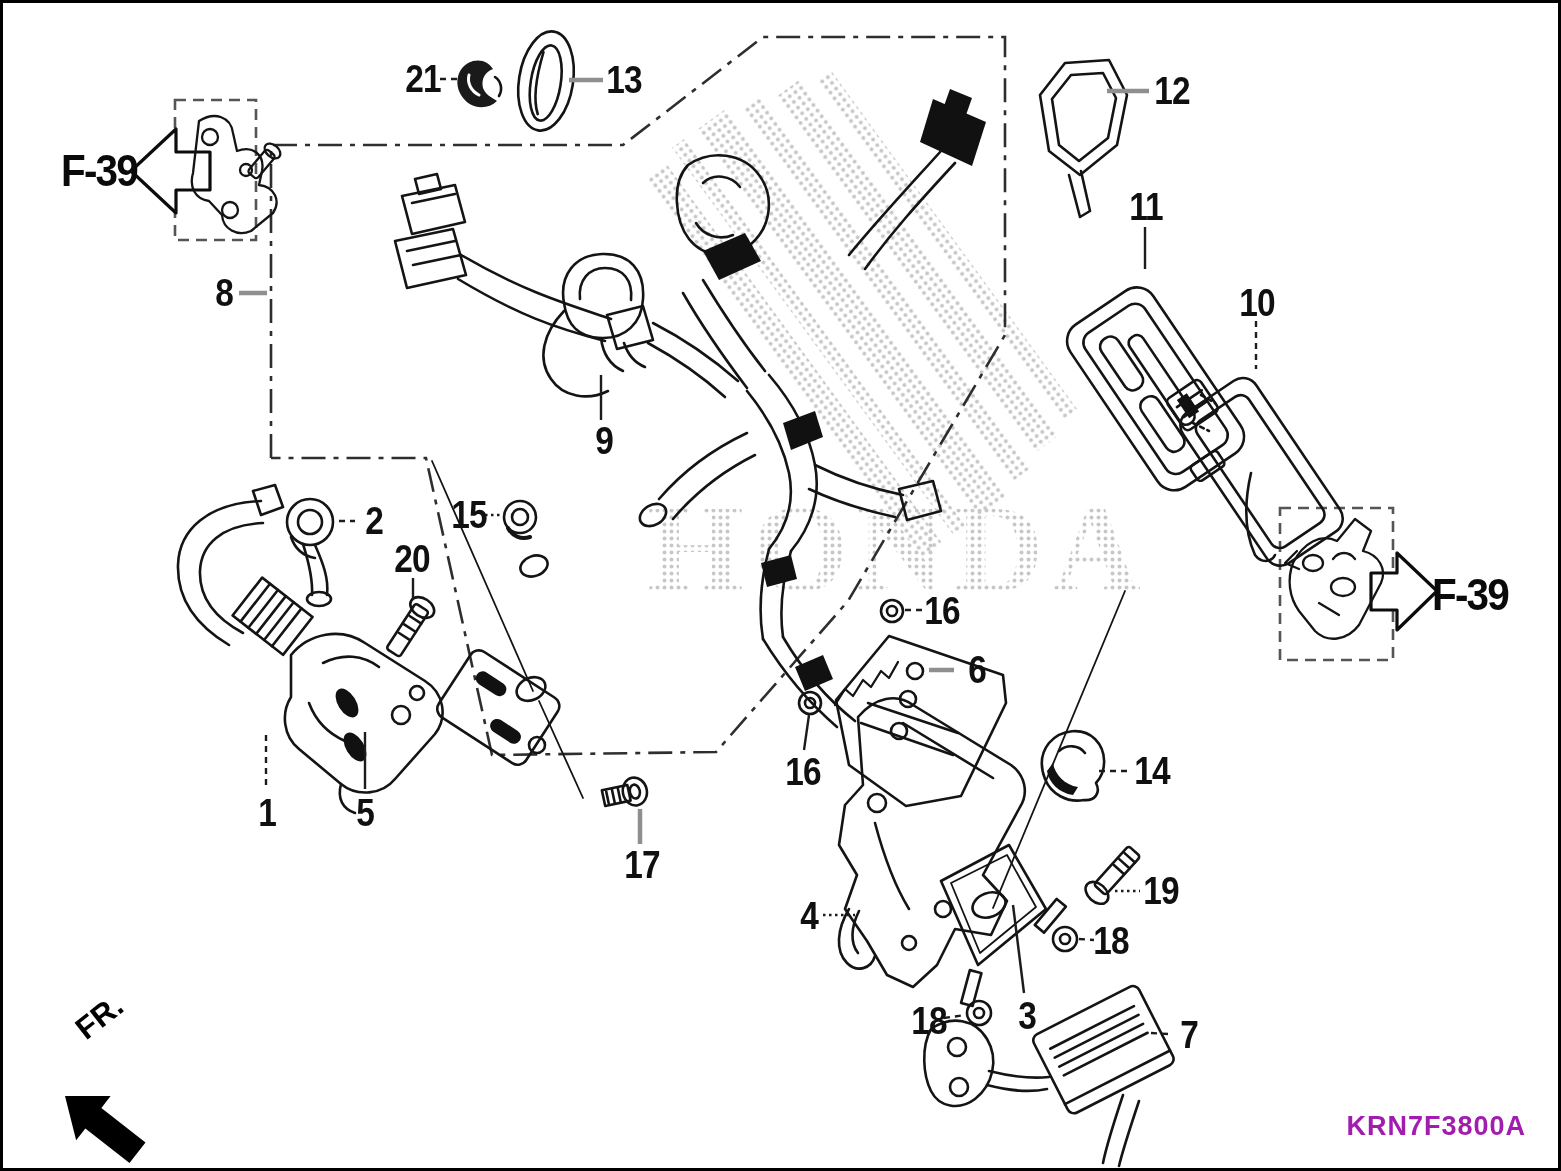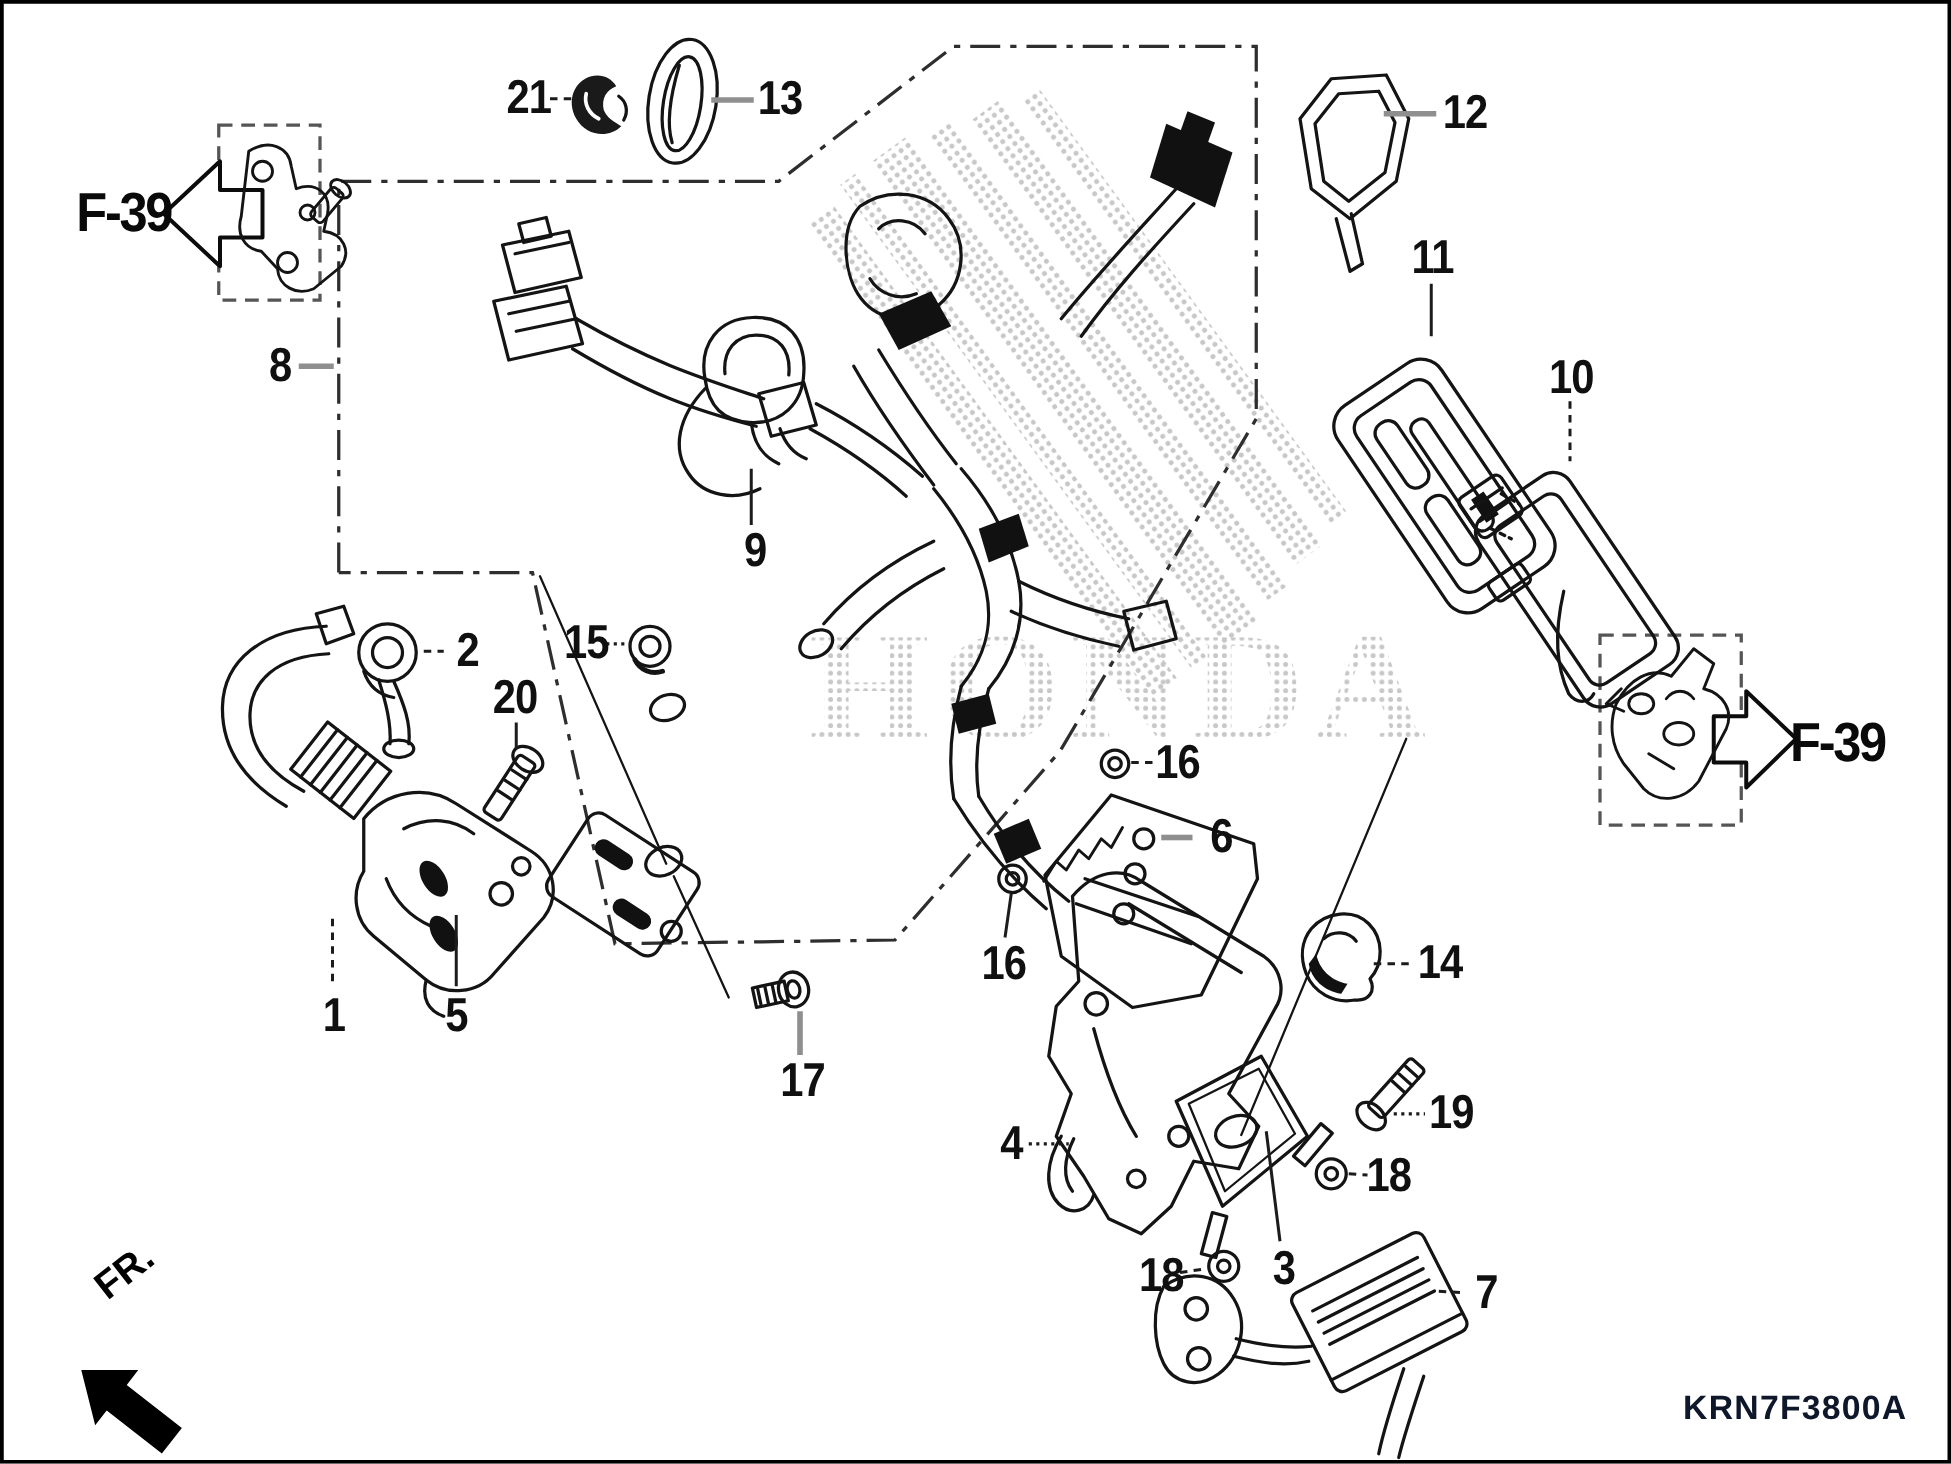--- a/index.html
+++ b/index.html
@@ -20,21 +20,21 @@
     font:900 44px "Liberation Sans",sans-serif;color:#0a0a0a;letter-spacing:-2px;
     white-space:nowrap;
   }
   #fr-label{
     position:absolute;left:88px;top:1008px;
     font:700 31px "Liberation Sans",sans-serif;color:#000;
     transform:rotate(-38deg);transform-origin:left bottom;letter-spacing:0px;
   }
   #diagram-code{
     position:absolute;left:1318px;top:1108px;width:205px;text-align:right;
-    font:700 27px "Liberation Sans",sans-serif;color:#0f172a;letter-spacing:1px;
+    font:700 27px "Liberation Sans",sans-serif;color:#a21caf;letter-spacing:1px;
   }
 </style>
 </head>
 <body>
 
 <div id="stage">
 
   <svg id="art" width="1561" height="1171" viewBox="0 0 1561 1171">
     <defs>
       <pattern id="ht" width="7" height="7" patternUnits="userSpaceOnUse">

